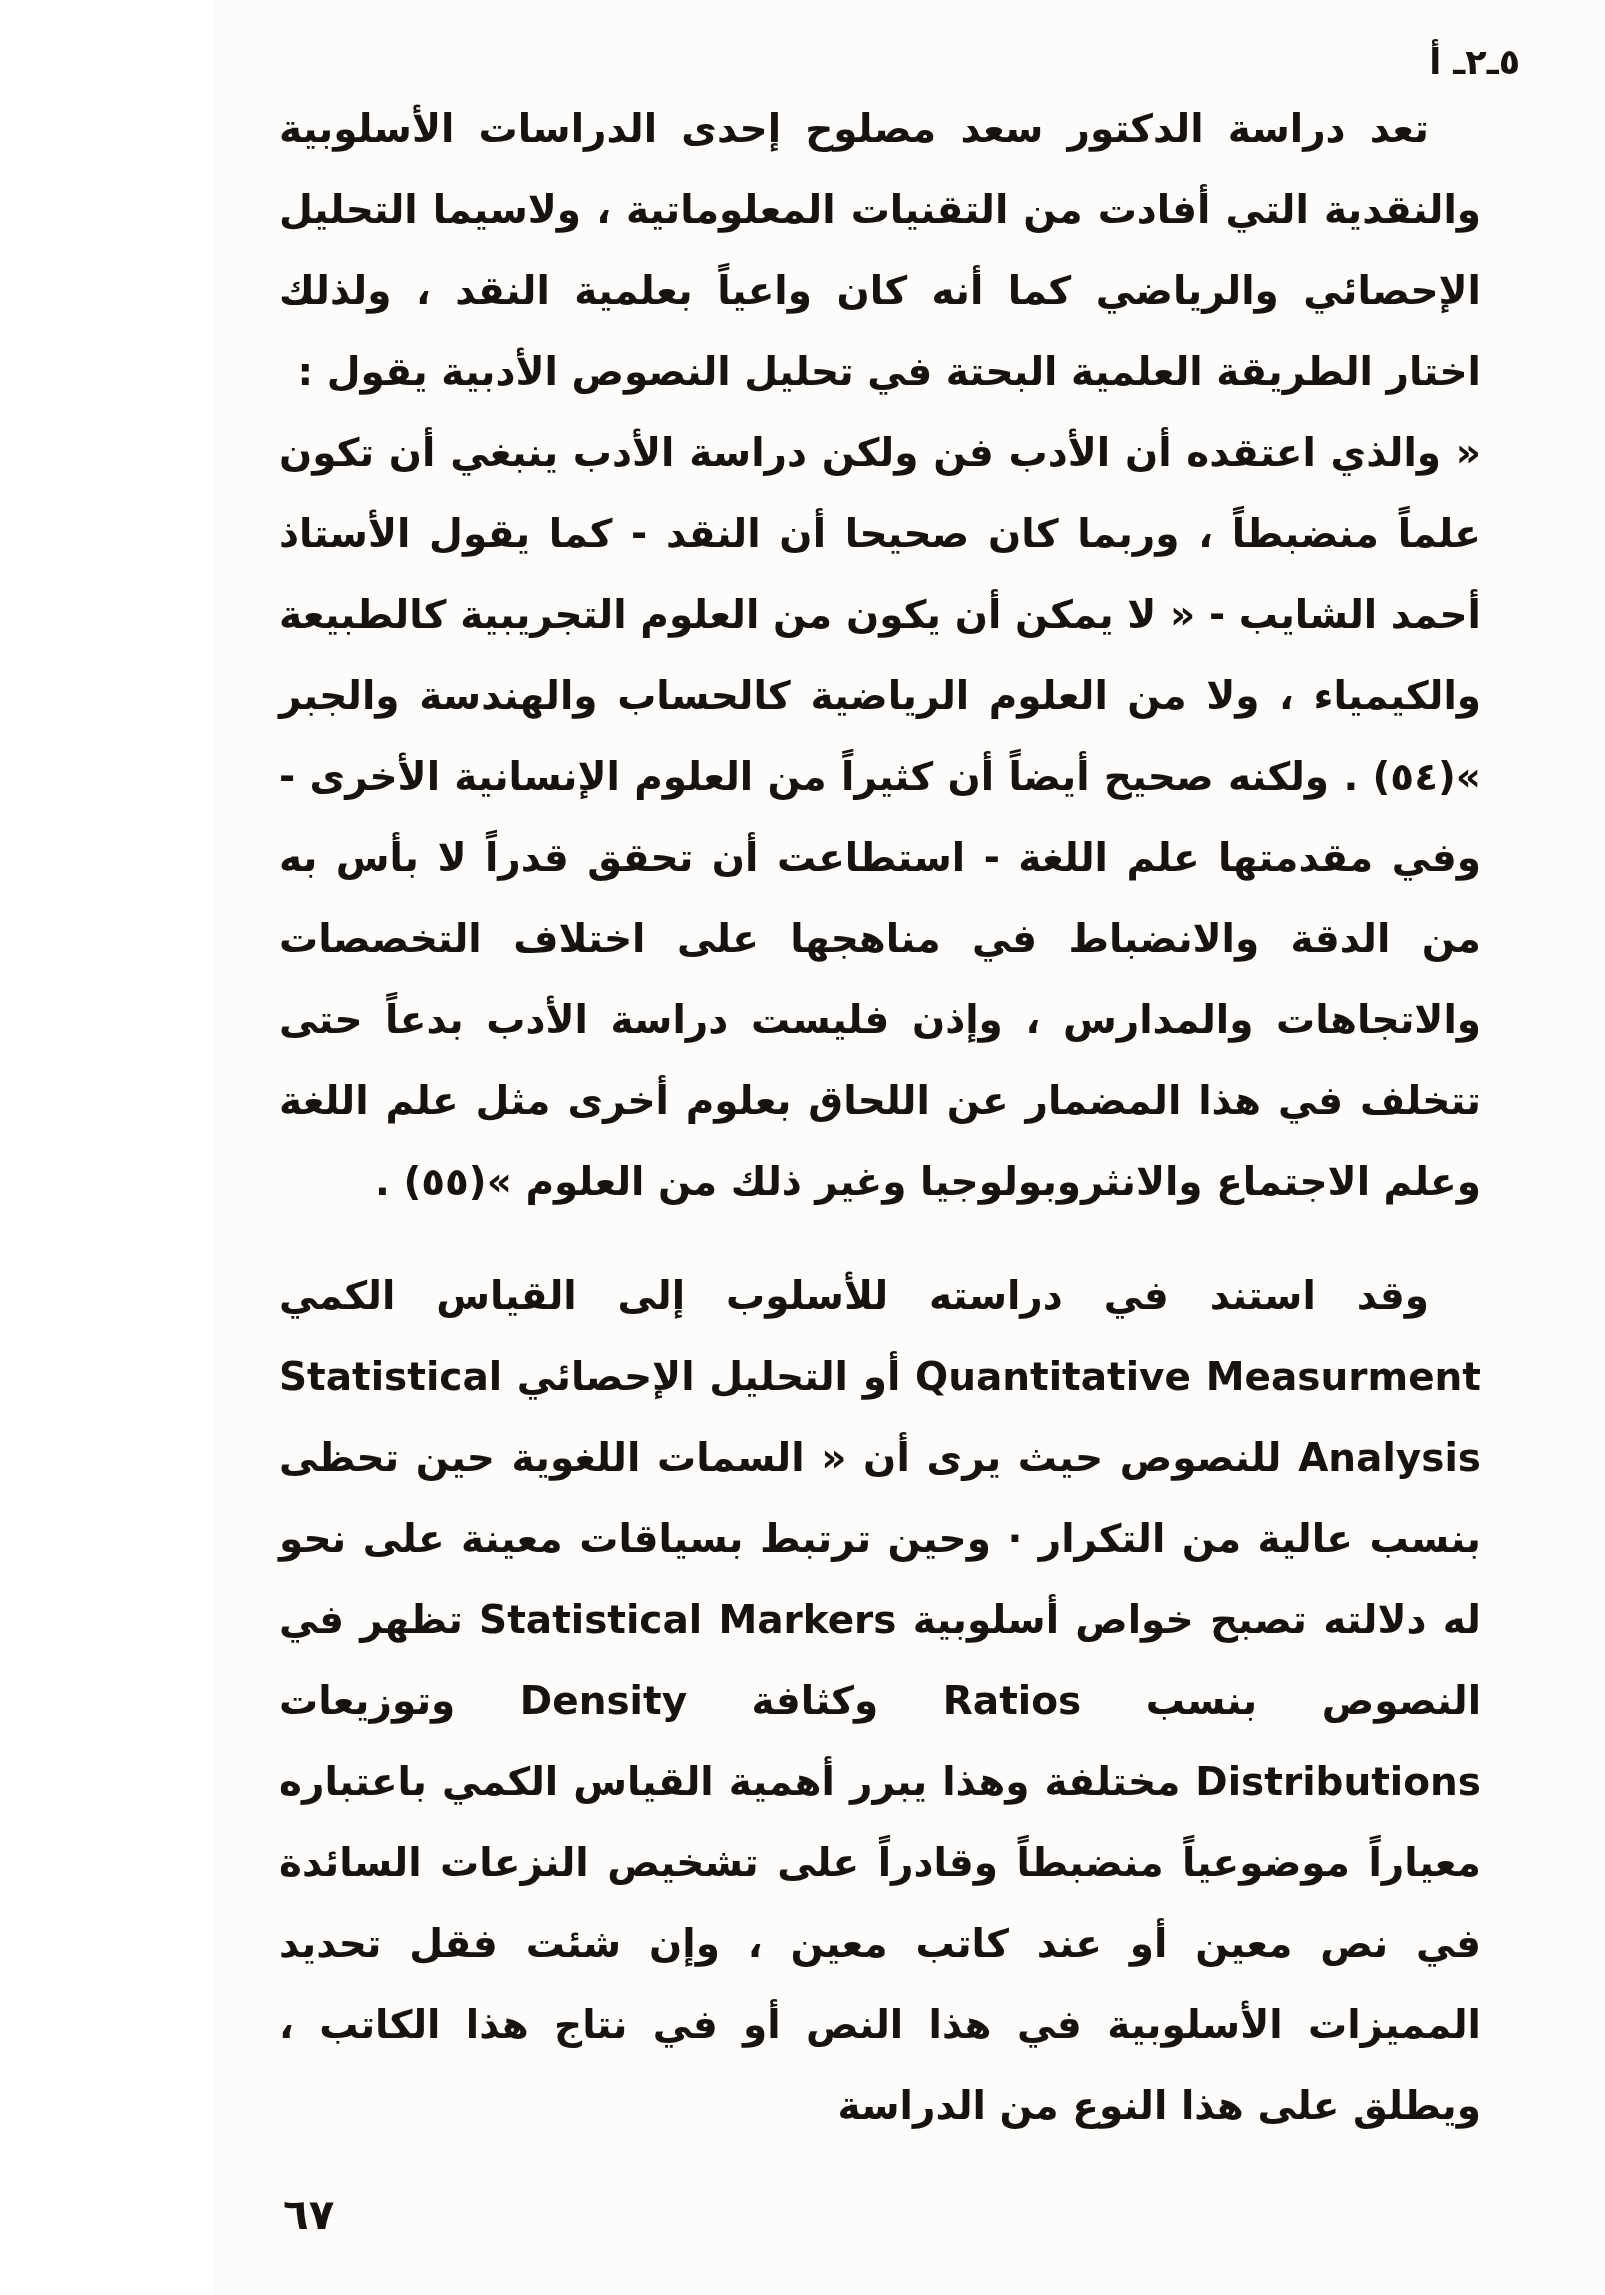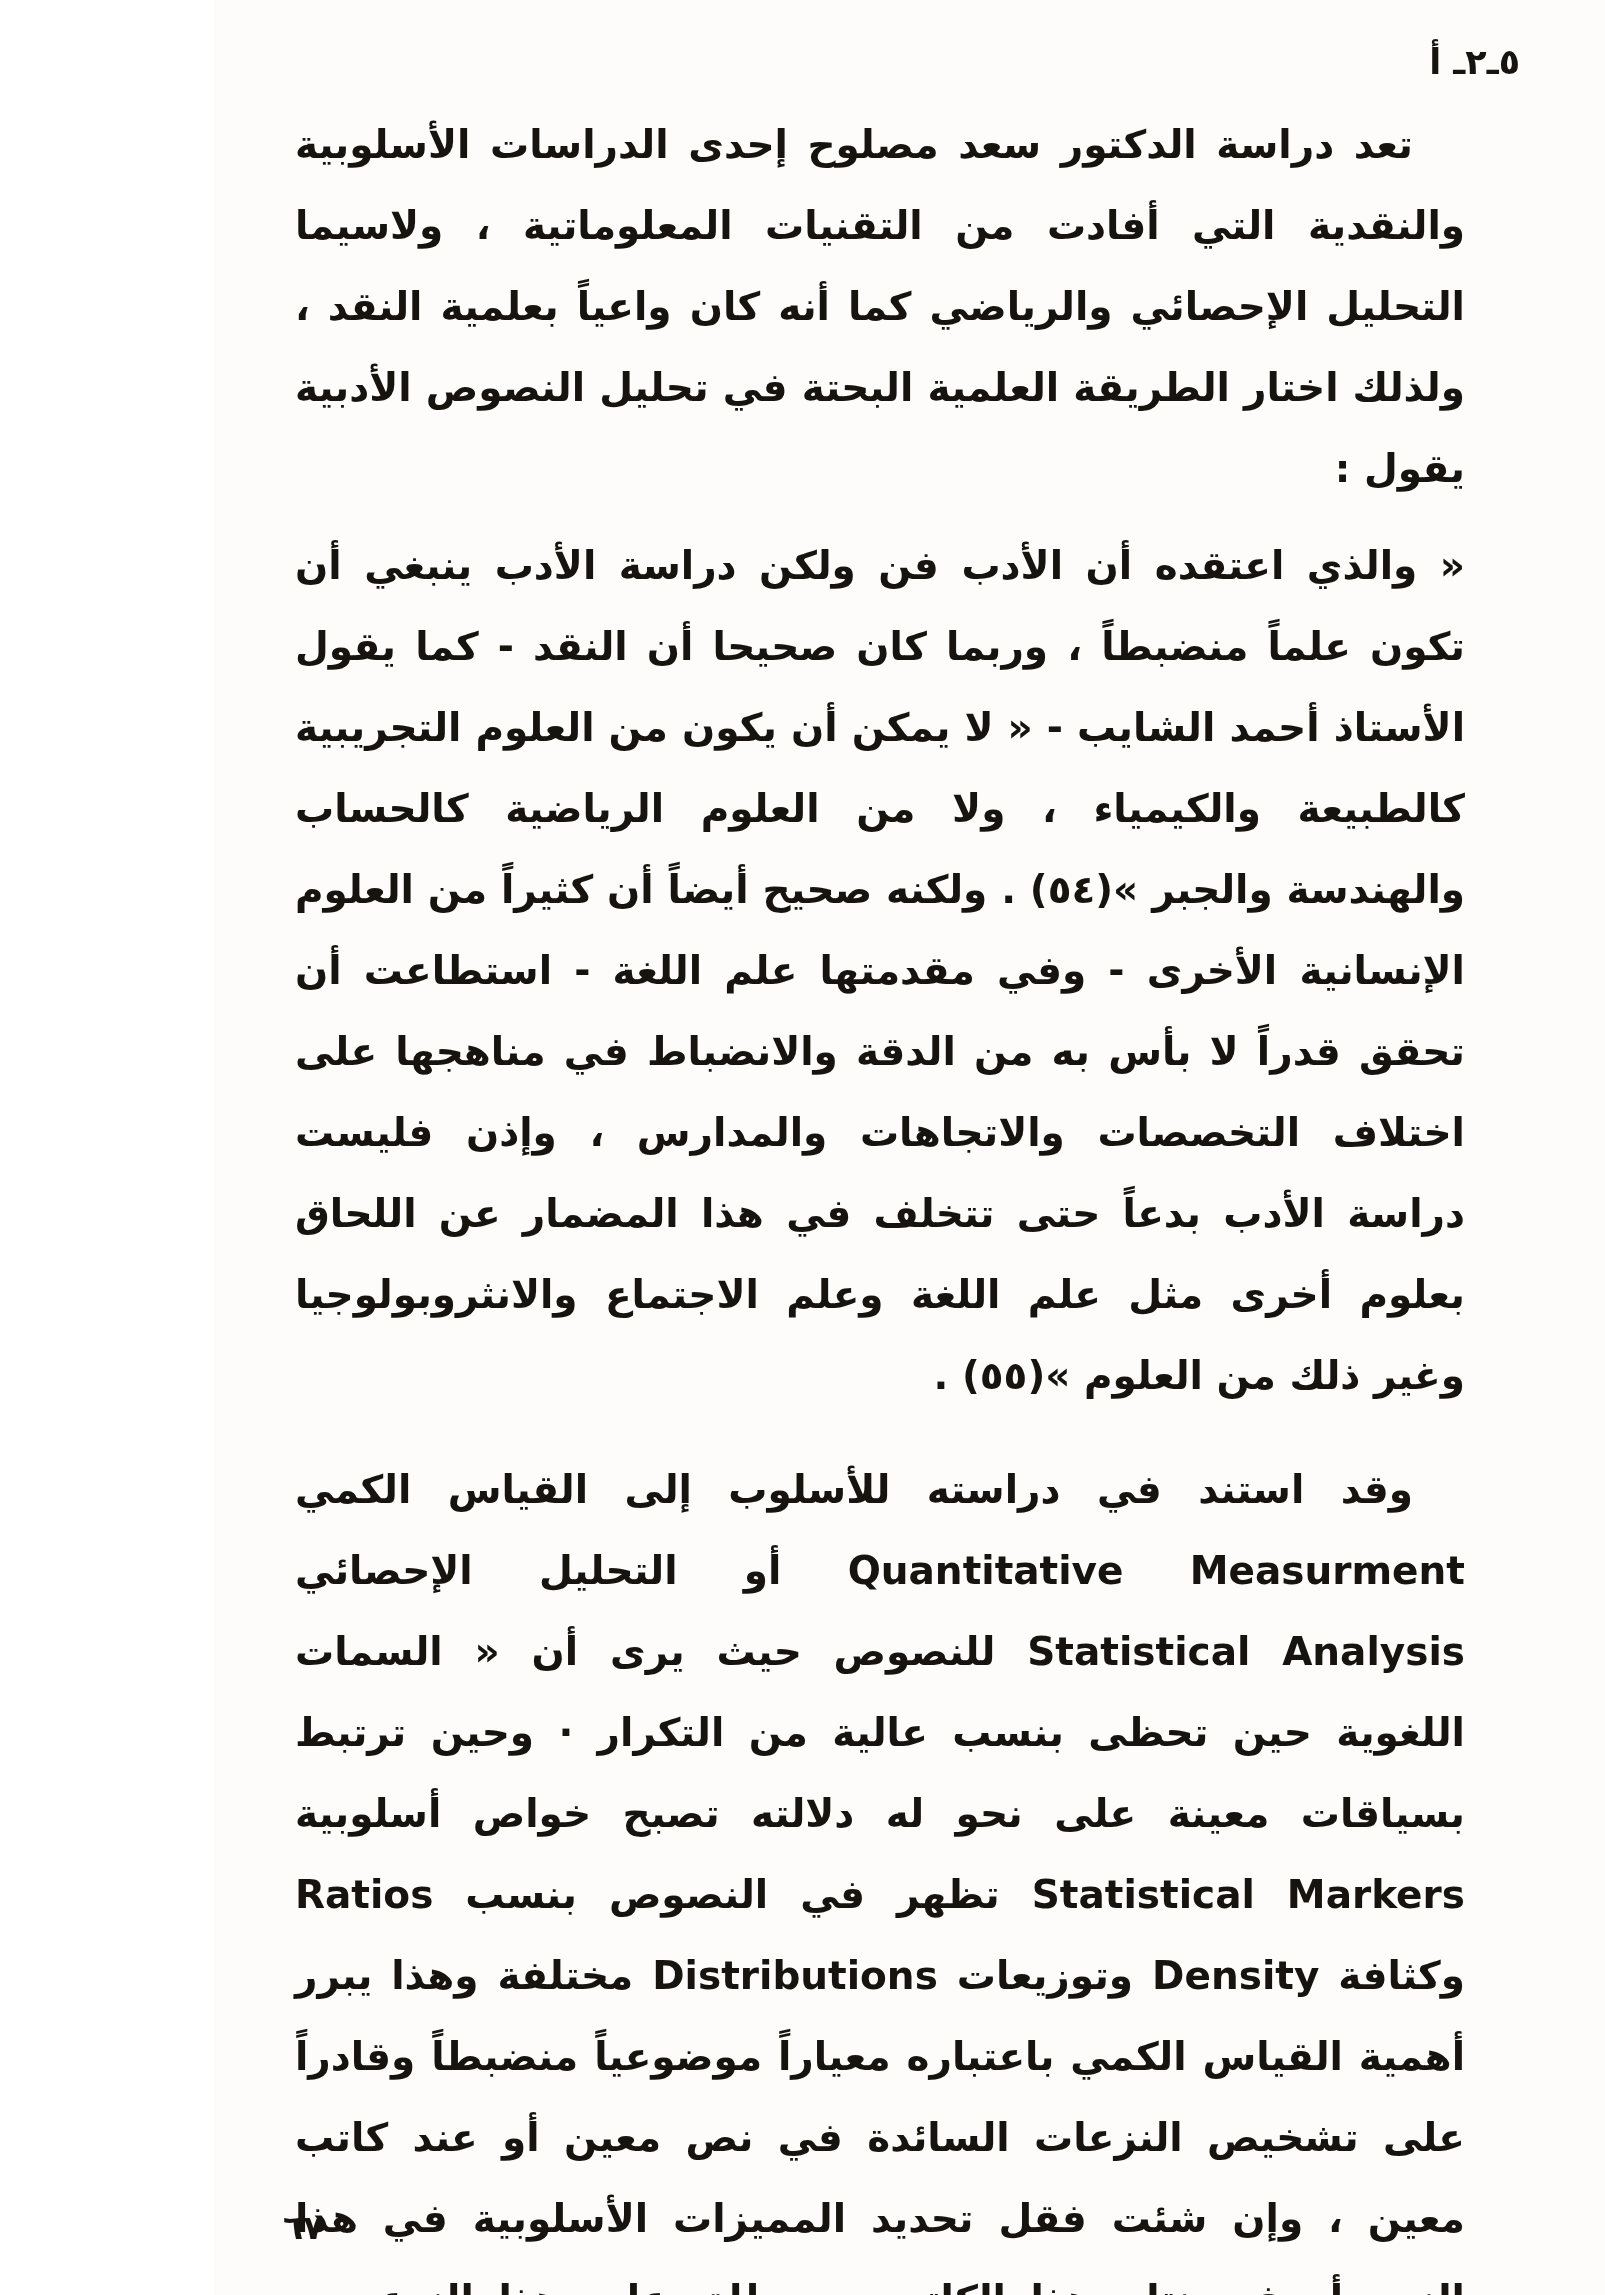--- a/index.html
+++ b/index.html
@@ -31,33 +31,33 @@
     position: absolute;
     top: 88px;
     right: 124px;
     left: 65px;
     font-size: 39px;
     line-height: 81px;
     text-align: justify;
     text-justify: inter-word;
   }
   .text-block p {
-    margin: 16px;
+    margin: 0;
   }
   .text-block p.indent {
     text-indent: 52px;
   }
   .text-block p.spaced {
     margin-top: 33px;
   }
   .page-number {
     position: absolute;
-    bottom: 48px;
+    bottom: 56px;
     left: 69px;
-    font-size: 33px;
+    font-size: 42px;
   }
 </style>
 </head>
 <body>
 
 <div class="page">
 
   <div class="section-label">٥ـ٢ـ أ</div>
 
   <main class="text-block">

